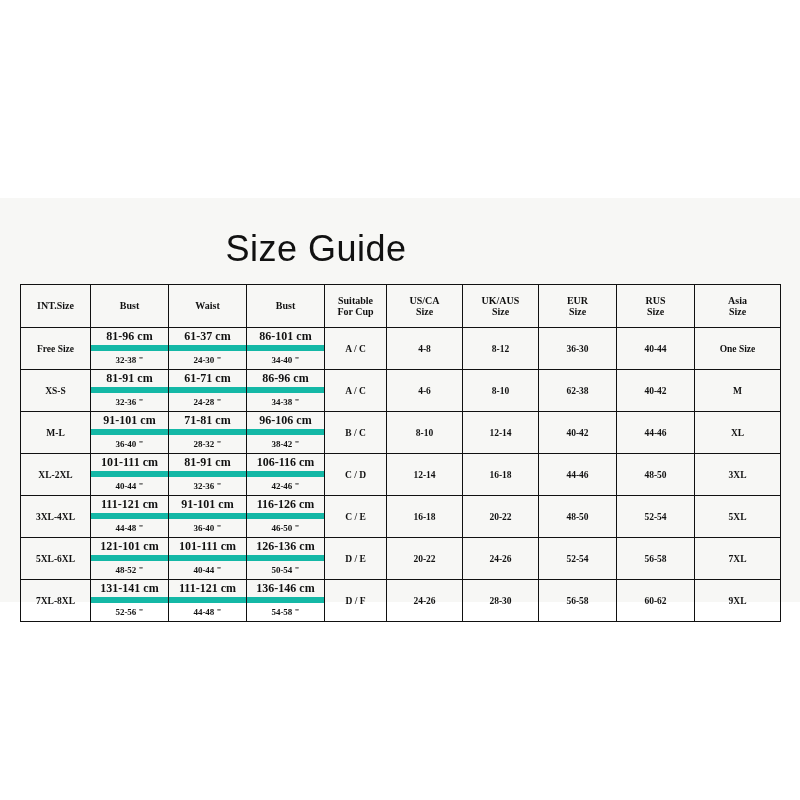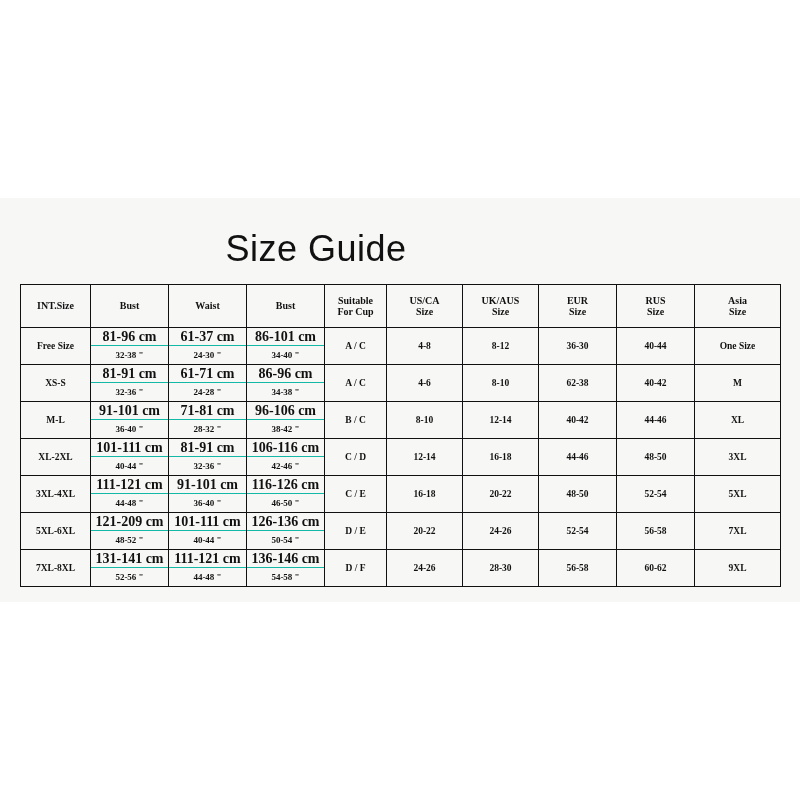--- a/index.html
+++ b/index.html
@@ -73,22 +73,22 @@
     font-size: 10px;
   }
   td.measure {
     padding: 0;
     height: 36px;
   }
   td.measure .cm {
     display: block;
     height: 17px;
     line-height: 17px;
-    border-bottom: 1px solid #14b8a6;
-    font-size: 14px;
+    border-bottom: 6px solid #14b8a6;
+    font-size: 12px;
   }
   td.measure .inch {
     display: block;
     height: 18px;
     line-height: 18px;
     font-size: 9px;
   }
   td.plain {
     height: 36px;
     font-size: 10px;
@@ -268,21 +268,21 @@
           <td class="plain">16-18</td>
           <td class="plain">20-22</td>
           <td class="plain">48-50</td>
           <td class="plain">52-54</td>
           <td class="plain">5XL</td>
         </tr>
 
         <tr>
           <td class="int-size">5XL-6XL</td>
           <td class="measure">
-            <span class="cm">121-209 cm</span>
+            <span class="cm">121-101 cm</span>
             <span class="inch">48-52 "</span>
           </td>
           <td class="measure">
             <span class="cm">101-111 cm</span>
             <span class="inch">40-44 "</span>
           </td>
           <td class="measure">
             <span class="cm">126-136 cm</span>
             <span class="inch">50-54 "</span>
           </td>

